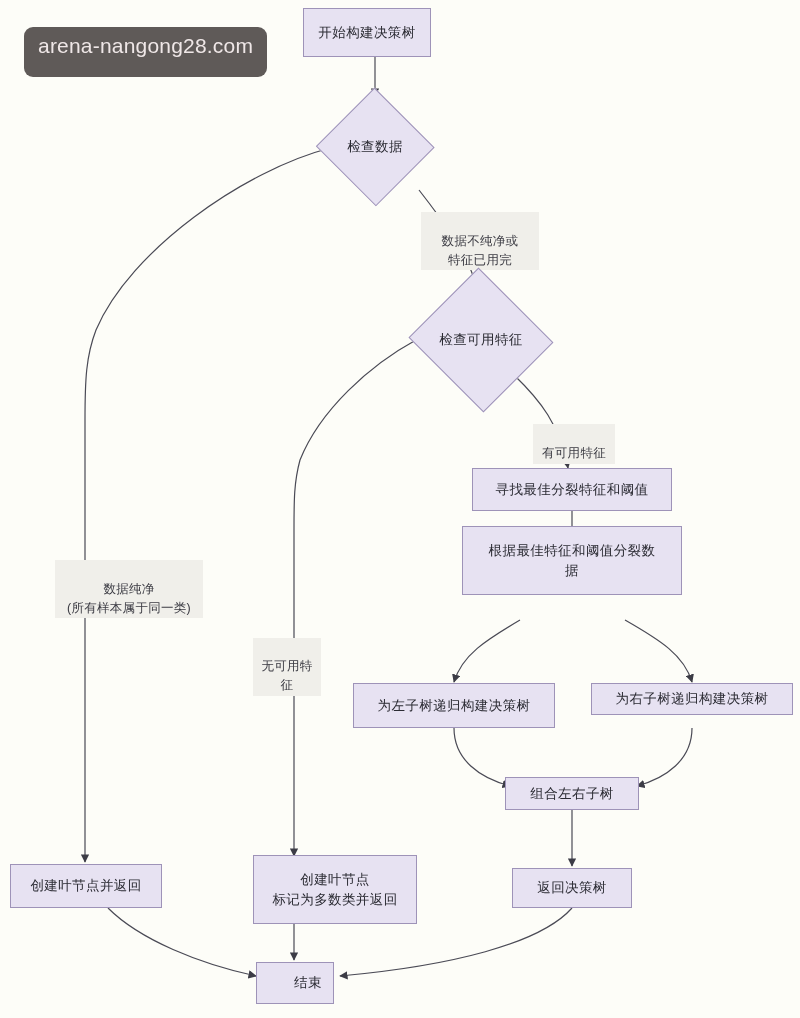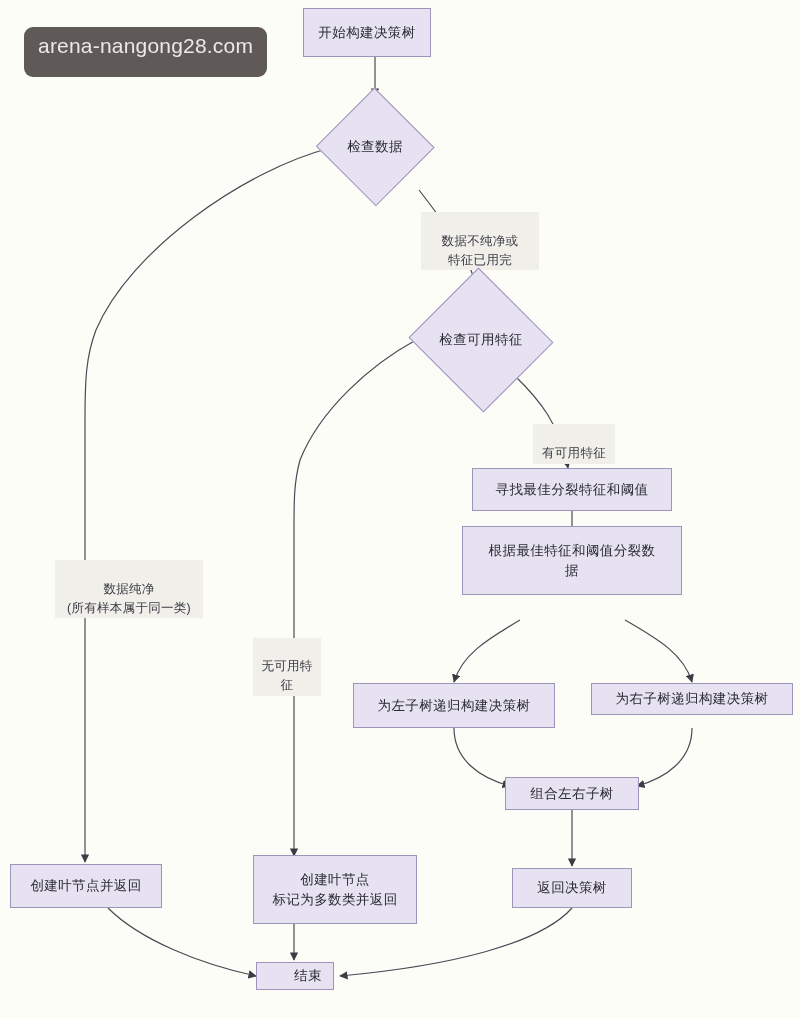--- a/index.html
+++ b/index.html
@@ -183,21 +183,21 @@
 
   <div class="node" style="left:212px; top:855px; width:164px; height:69px;margin-left:41px;">
     <span>创建叶节点
 标记为多数类并返回</span>
   </div>
 
   <div class="node" style="left:512px; top:868px; width:120px; height:40px;">
     <span>返回决策树</span>
   </div>
 
-  <div class="node" style="left:256px; top:962px; width:78px; height:28px;padding-left:32px;">
+  <div class="node" style="left:256px; top:962px; width:78px; height:42px;padding-left:32px;">
     <span>结束</span>
   </div>
 
   <div id="watermark">
     <span>arena-nangong28.com</span>
   </div>
 
 </div>
 
 </body></html>

